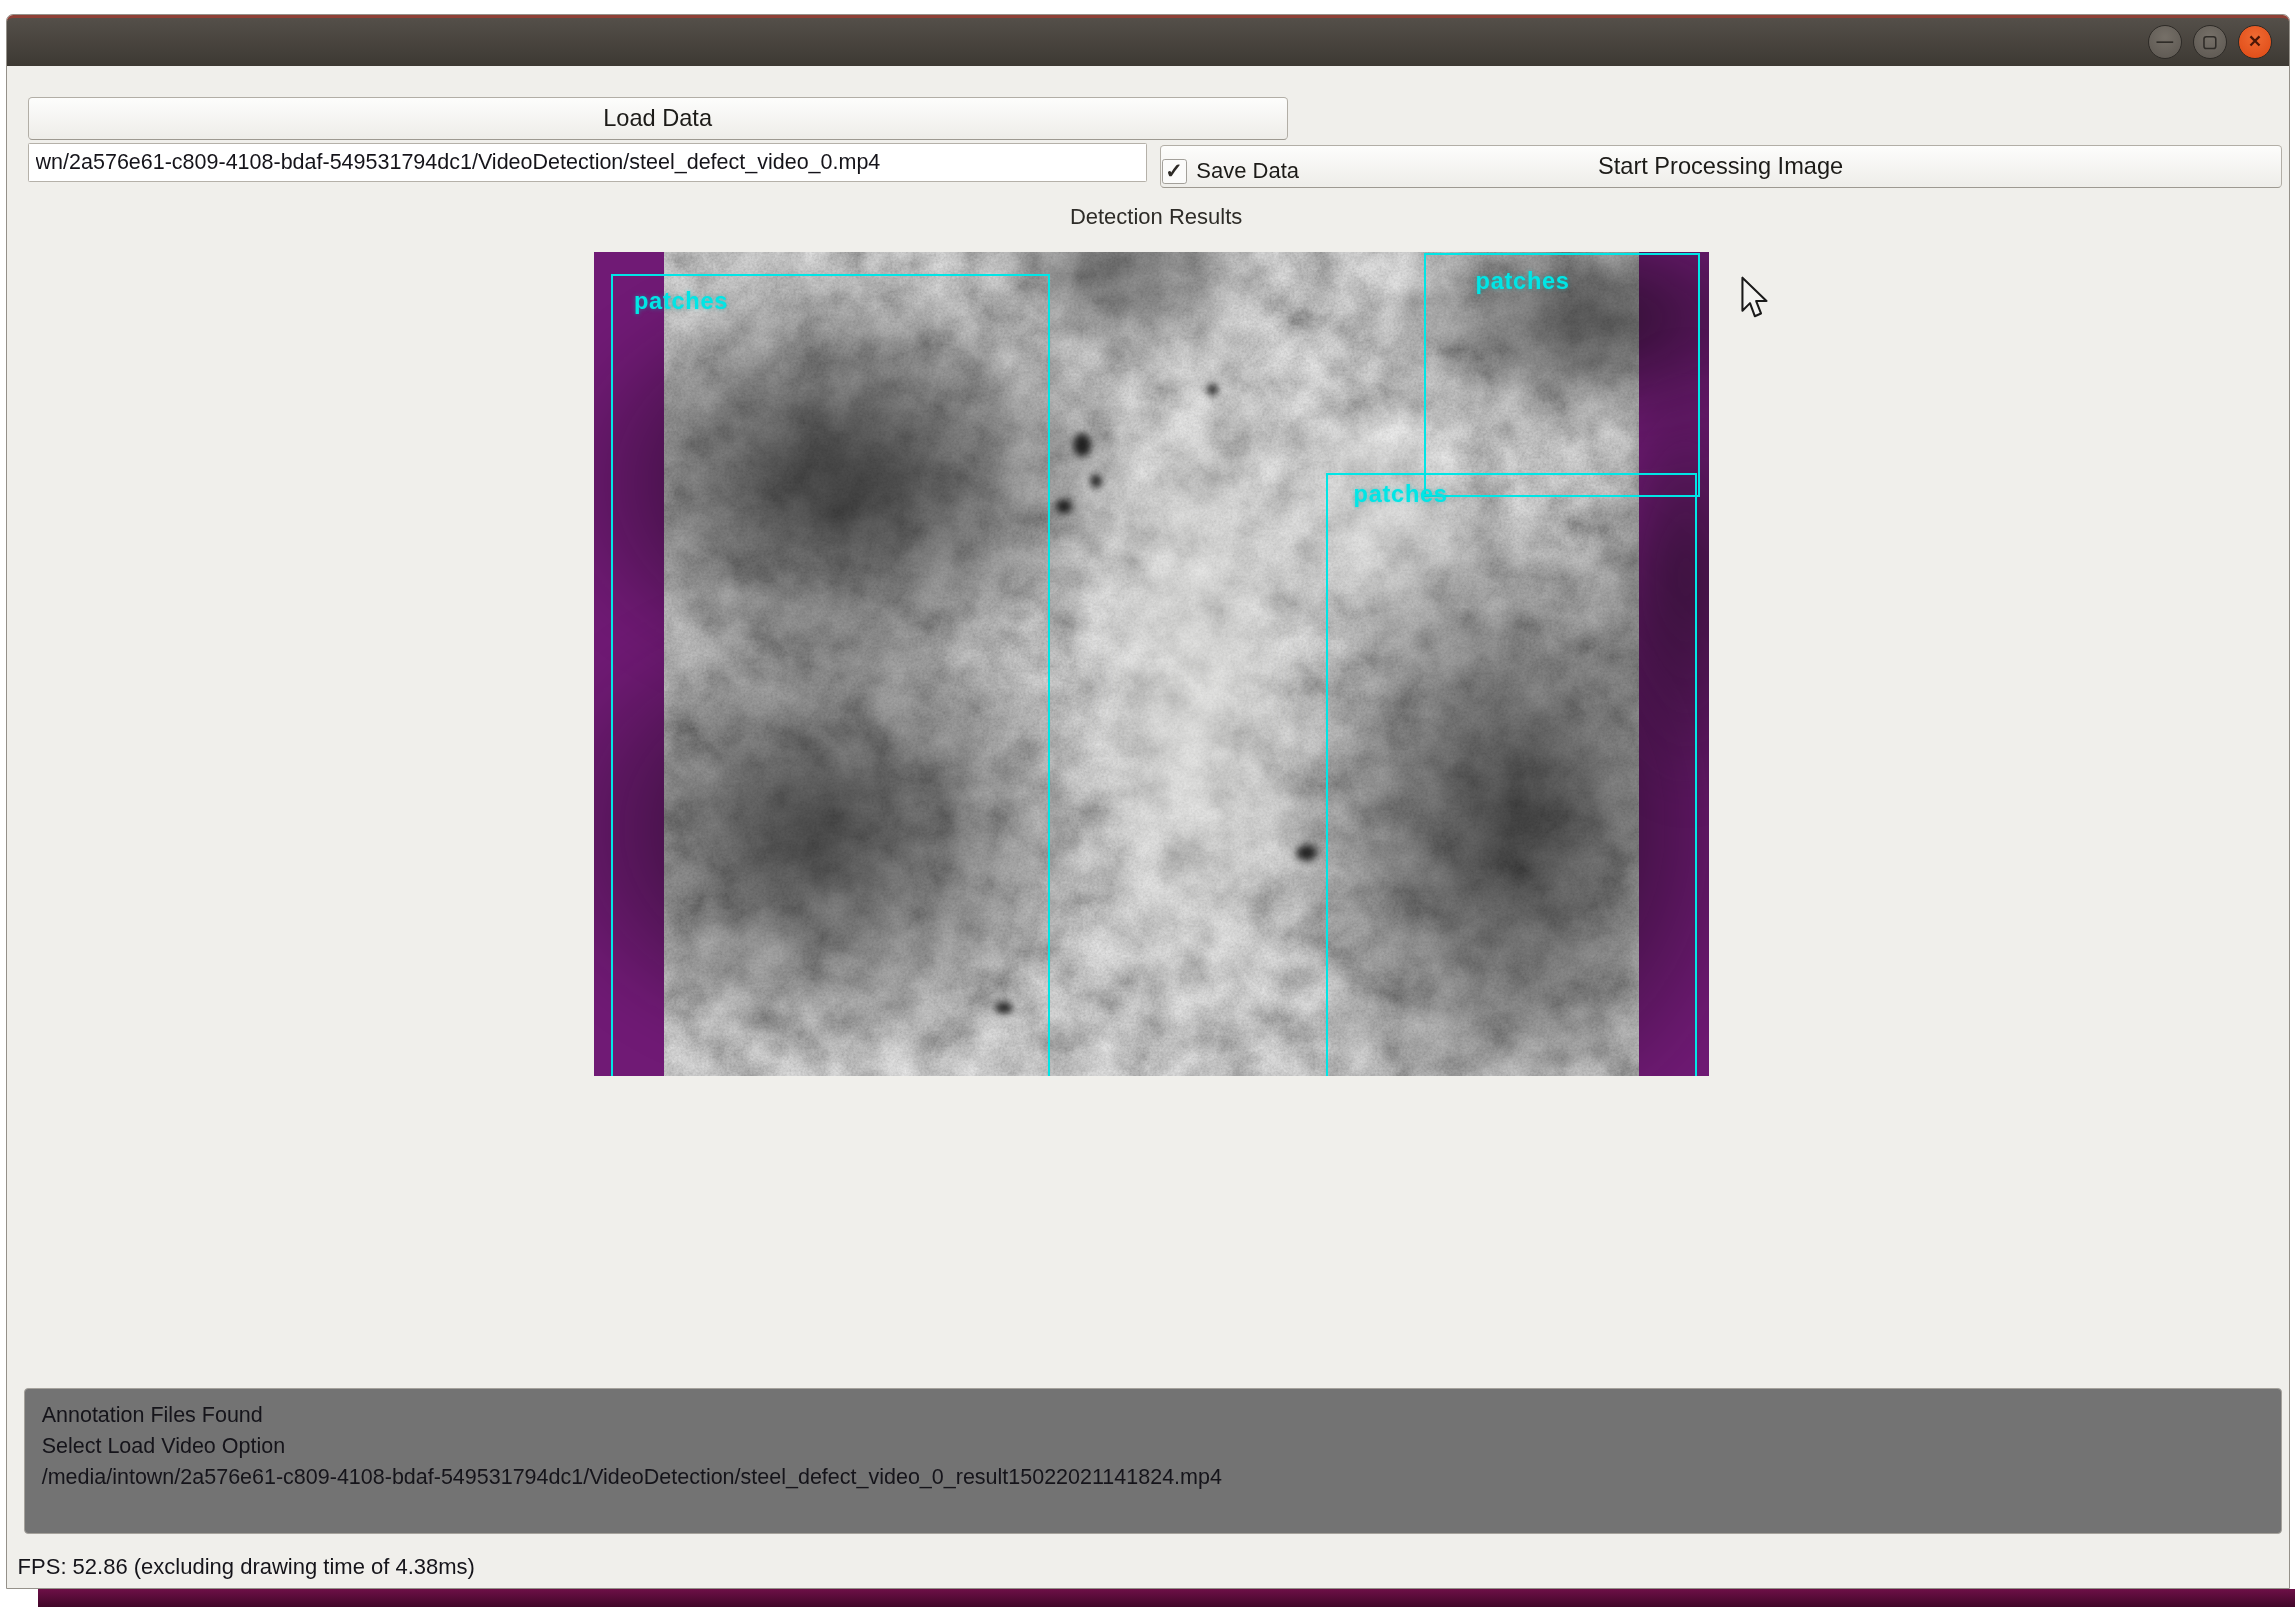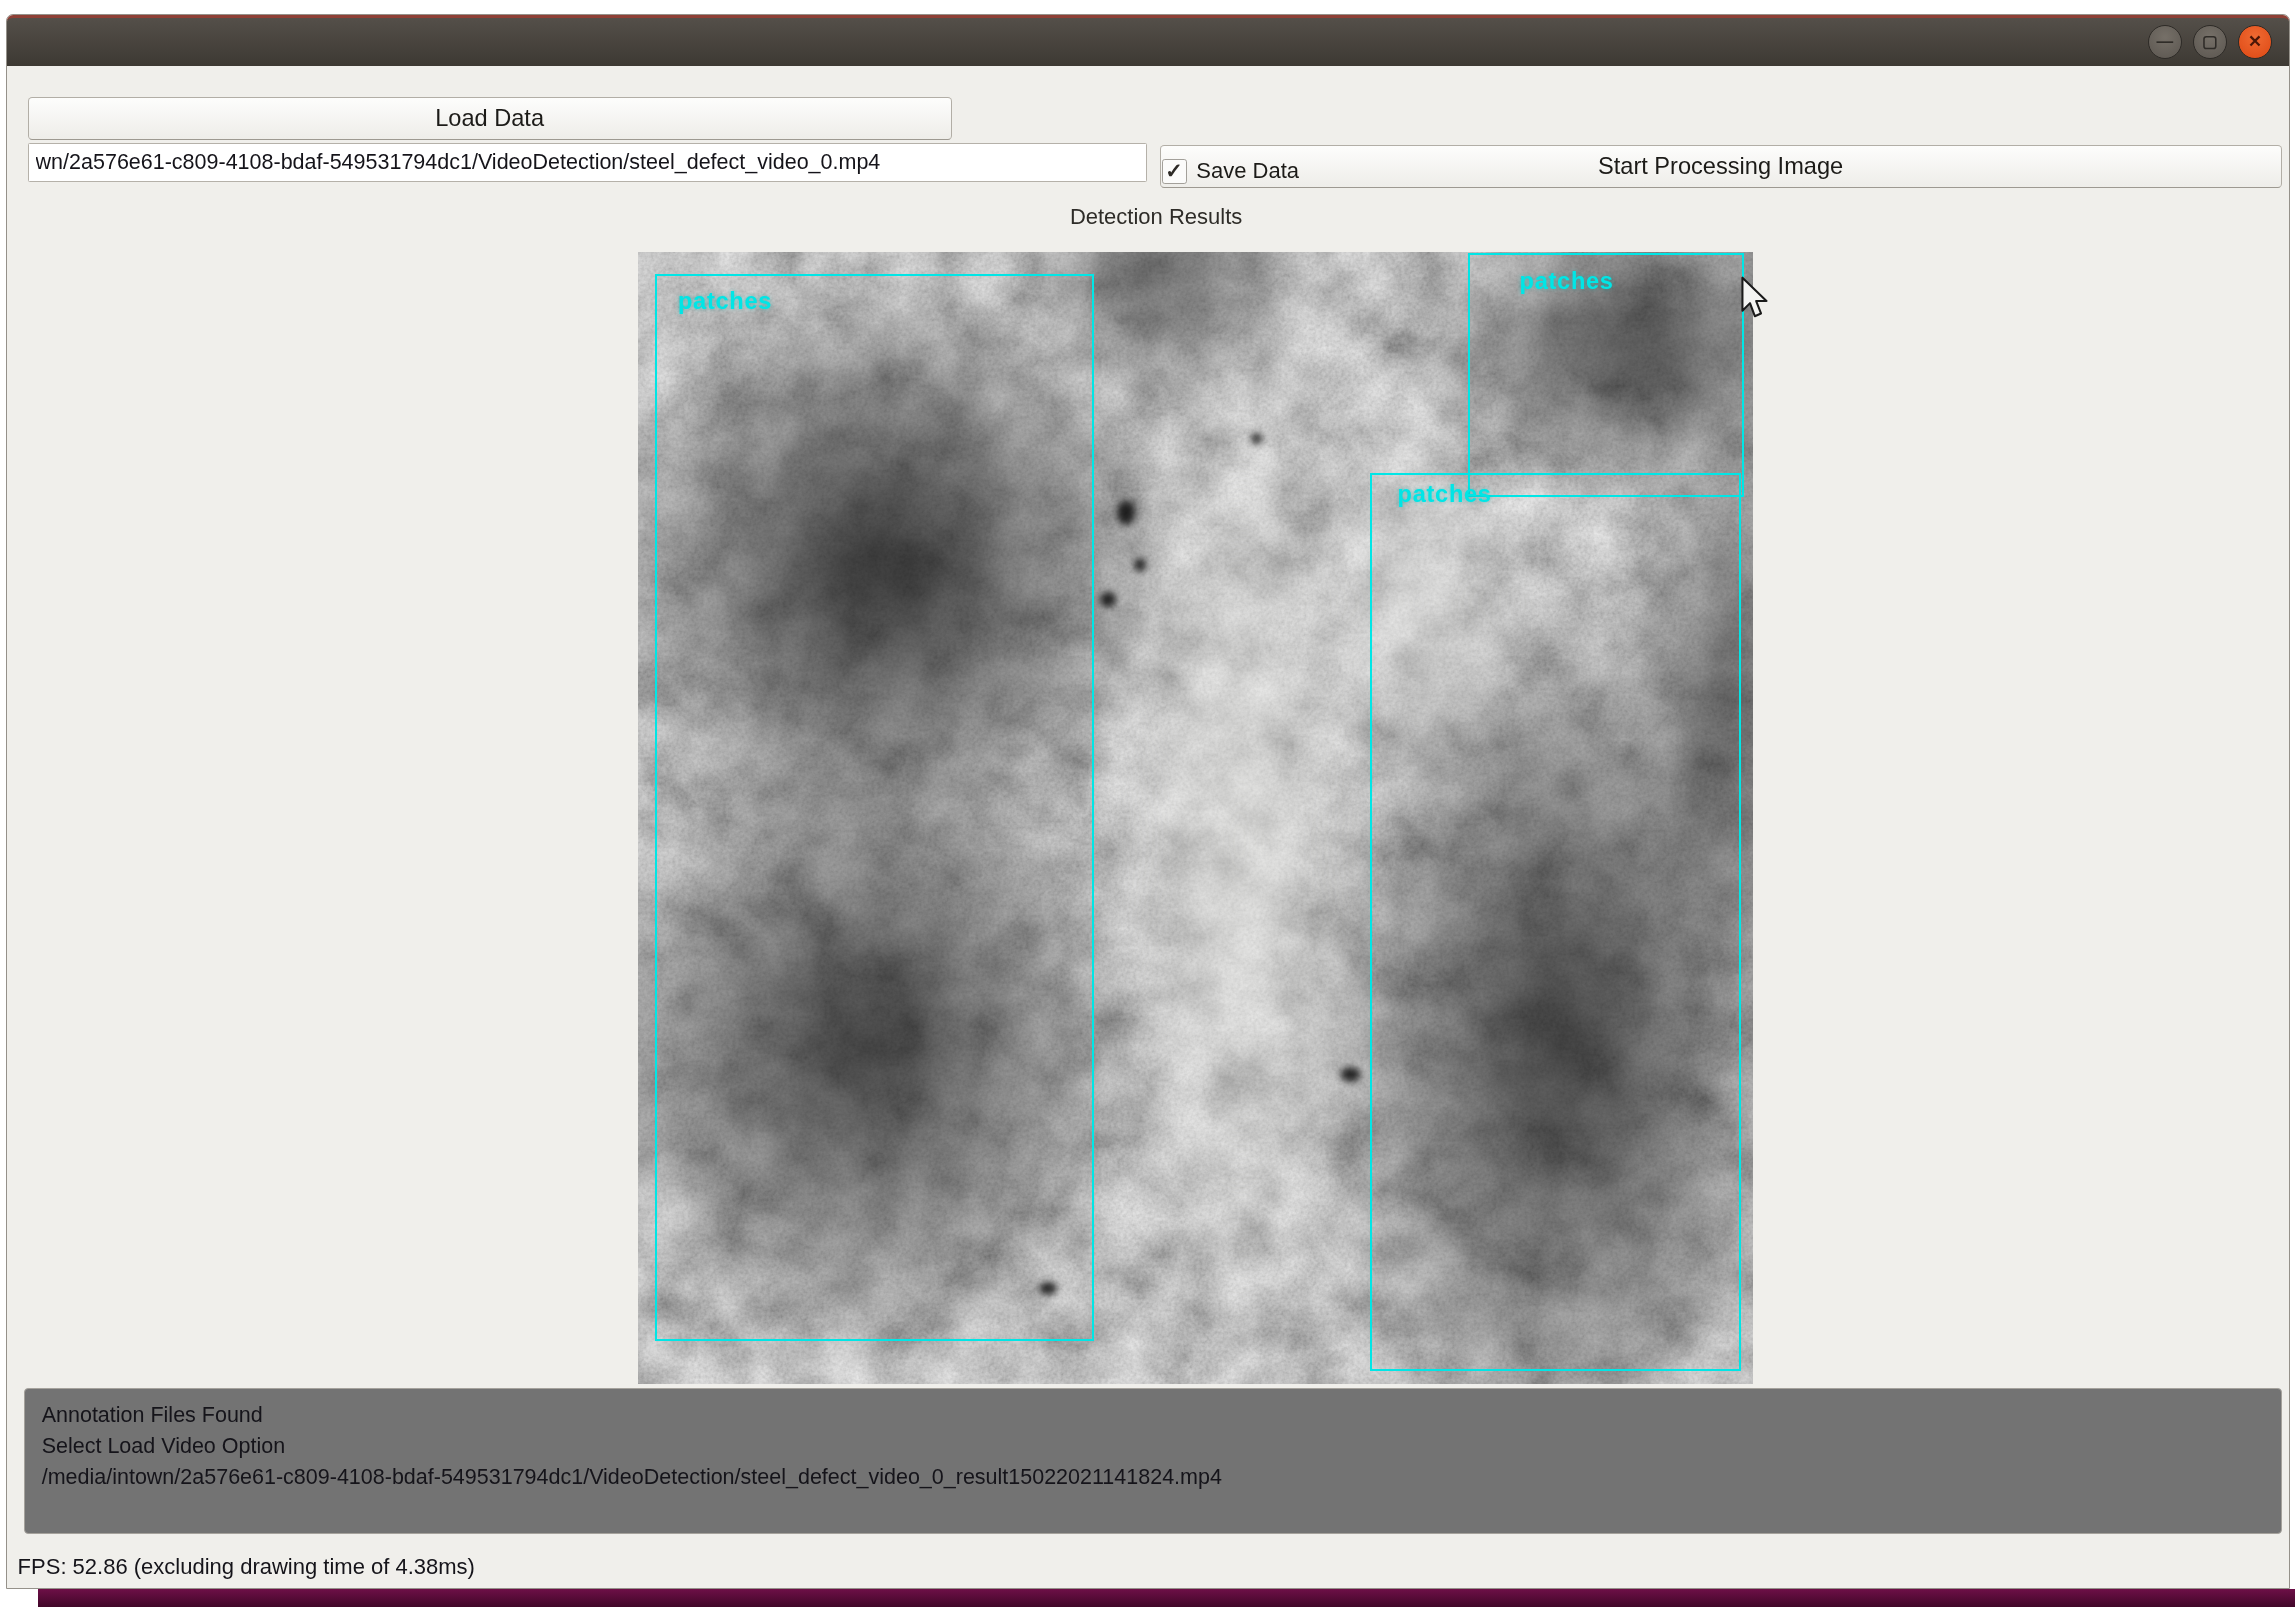--- a/index.html
+++ b/index.html
@@ -13,37 +13,37 @@
     color:#dedcd8;font-size:21px;font-weight:bold;letter-spacing:0.3px;}
   .win-controls{position:absolute;right:16.7px;top:50%;transform:translateY(-50%);display:flex;gap:11px;}
   .wc-btn{width:32px;height:32px;border-radius:50%;display:flex;align-items:center;justify-content:center;
     background:radial-gradient(circle at 50% 35%,#767068,#5b5650);border:0.7px solid #2e2b27;
     color:#2f2c28;font-size:16.7px;font-weight:bold;line-height:1;}
   .wc-close{background:radial-gradient(circle at 50% 35%,#f06a32,#dd4814);color:#4a1607;}
   
   .btn{position:absolute;height:43px;border:1.4px solid #b2aea6;border-bottom-color:#9d9991;border-radius:4.2px;
     background:linear-gradient(#fdfdfc,#eeede9);box-sizing:border-box;display:flex;align-items:center;
     justify-content:center;font-size:23.6px;color:#1c1b18;cursor:default;}
-  .btn-load{left:21px;top:82px;width:924px;}
+  .btn-load{left:21px;top:82px;width:1260px;}
   .btn-process{left:1153px;top:82px;width:1122px;margin-top:48px;}
   
   .path-input{position:absolute;left:21px;top:128px;width:1119px;height:39px;box-sizing:border-box;
     border:1.4px solid #b5b1a9;background:#ffffff;font-family:"Liberation Sans",sans-serif;
     font-size:21.5px;color:#15141a;padding:0 7px;border-radius:1.4px;}
   .checkbox-row{position:absolute;left:1155px;top:143px;display:flex;align-items:center;gap:9.7px;}
   .checkbox{width:25px;height:25px;box-sizing:border-box;border:1.4px solid #a3a09a;background:#fbfbfa;
     border-radius:2.8px;display:flex;align-items:center;justify-content:center;
     font-size:21px;font-weight:bold;color:#2d2a26;}
   .checkbox-label{font-size:22px;color:#1c1b18;}
   
   .results-heading{position:absolute;left:592px;top:189px;width:1115px;text-align:center;
     font-size:22px;color:#2e2c28;}
   
-  .steel-image{position:absolute;left:587px;top:237px;width:1115px;height:1132px;background:#701a75;
-    overflow:hidden;margin-left:44px;}
+  .steel-image{position:absolute;left:587px;top:237px;width:1115px;height:824px;background:#701a75;
+    overflow:hidden;}
   .noise-svg{position:absolute;left:0;top:0;width:100%;height:100%;}
   .blob{position:absolute;filter:blur(23.6px);}
   .speck{position:absolute;background:rgba(5,5,5,.82);border-radius:50%;filter:blur(3.5px);}
   .bbox{position:absolute;border:2.8px solid #00e6e6;box-sizing:border-box;z-index:5;}
   .bbox-label{position:absolute;color:#00e6e6;font-size:23.6px;font-weight:bold;letter-spacing:0.7px;
     text-shadow:0 0 4.2px rgba(0,180,180,.55);}
   .box-1{left:17.4px;top:21.5px;width:439px;height:1067px;}
   .box-2{left:830px;top:1.4px;width:276px;height:244px;}
   .box-3{left:732px;top:221px;width:371px;height:898px;}
   

